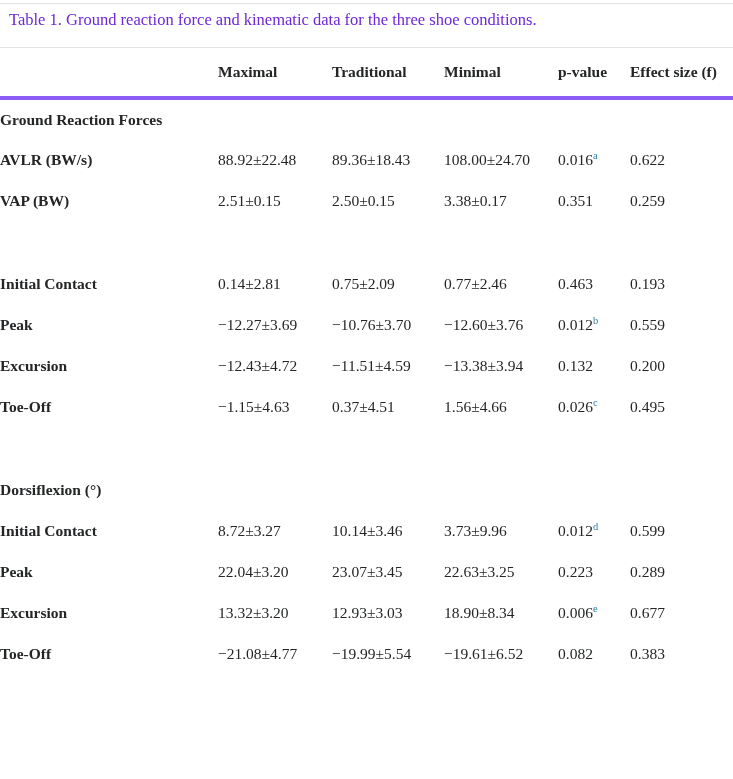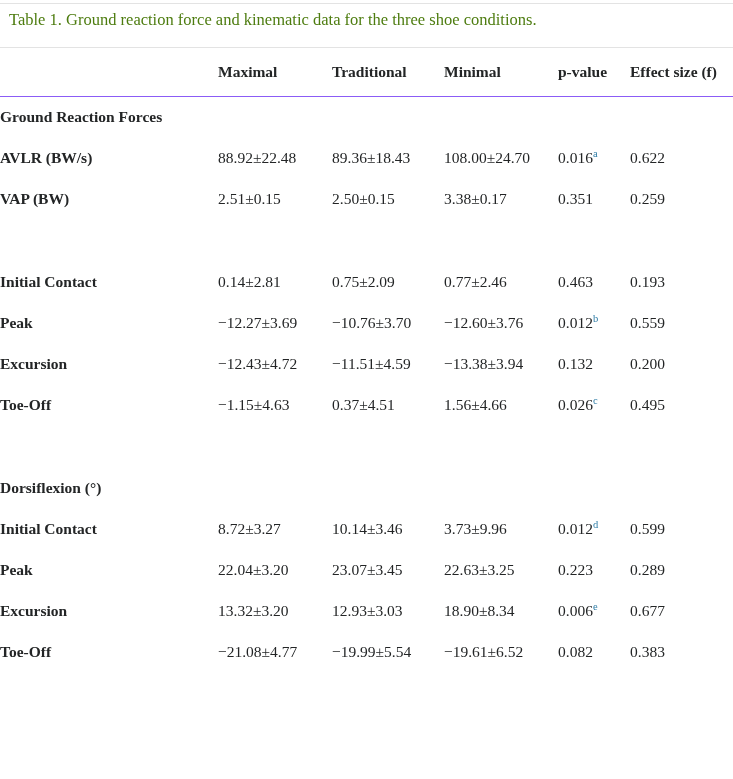--- a/index.html
+++ b/index.html
@@ -35,21 +35,21 @@
   }
 
   .caption {
     position: absolute;
     top: 9px;
     left: 9px;
     width: 716px;
     font-family: "Liberation Serif", "DejaVu Serif", serif;
     font-size: 16.5px;
     line-height: 22px;
-    color: #4d7c0f;
+    color: #6d28d9;
     white-space: nowrap;
   }
 
   table.tbl {
     position: absolute;
     top: 47px;
     left: 0;
     width: 733px;
     border-collapse: collapse;
     table-layout: fixed;
@@ -73,21 +73,21 @@
   }
 
   
   thead tr.head-row th {
     height: 48px;
     font-family: "Liberation Serif", "DejaVu Serif", serif;
     font-weight: bold;
     font-size: 15.5px;
     color: #232526;
     border-top: 1px solid #e3e3e3;
-    border-bottom: 1px solid #8b5cf6;
+    border-bottom: 4px solid #8b5cf6;
     white-space: nowrap;
   }
   thead tr.head-row th.c-label-cell { padding-left: 14px; }
   thead tr.head-row th.h-cell { padding-left: 0; }
 
   
   tbody tr { height: 41px; margin-left: 44px; }
 
   td.lbl {
     padding-left: 14px;

